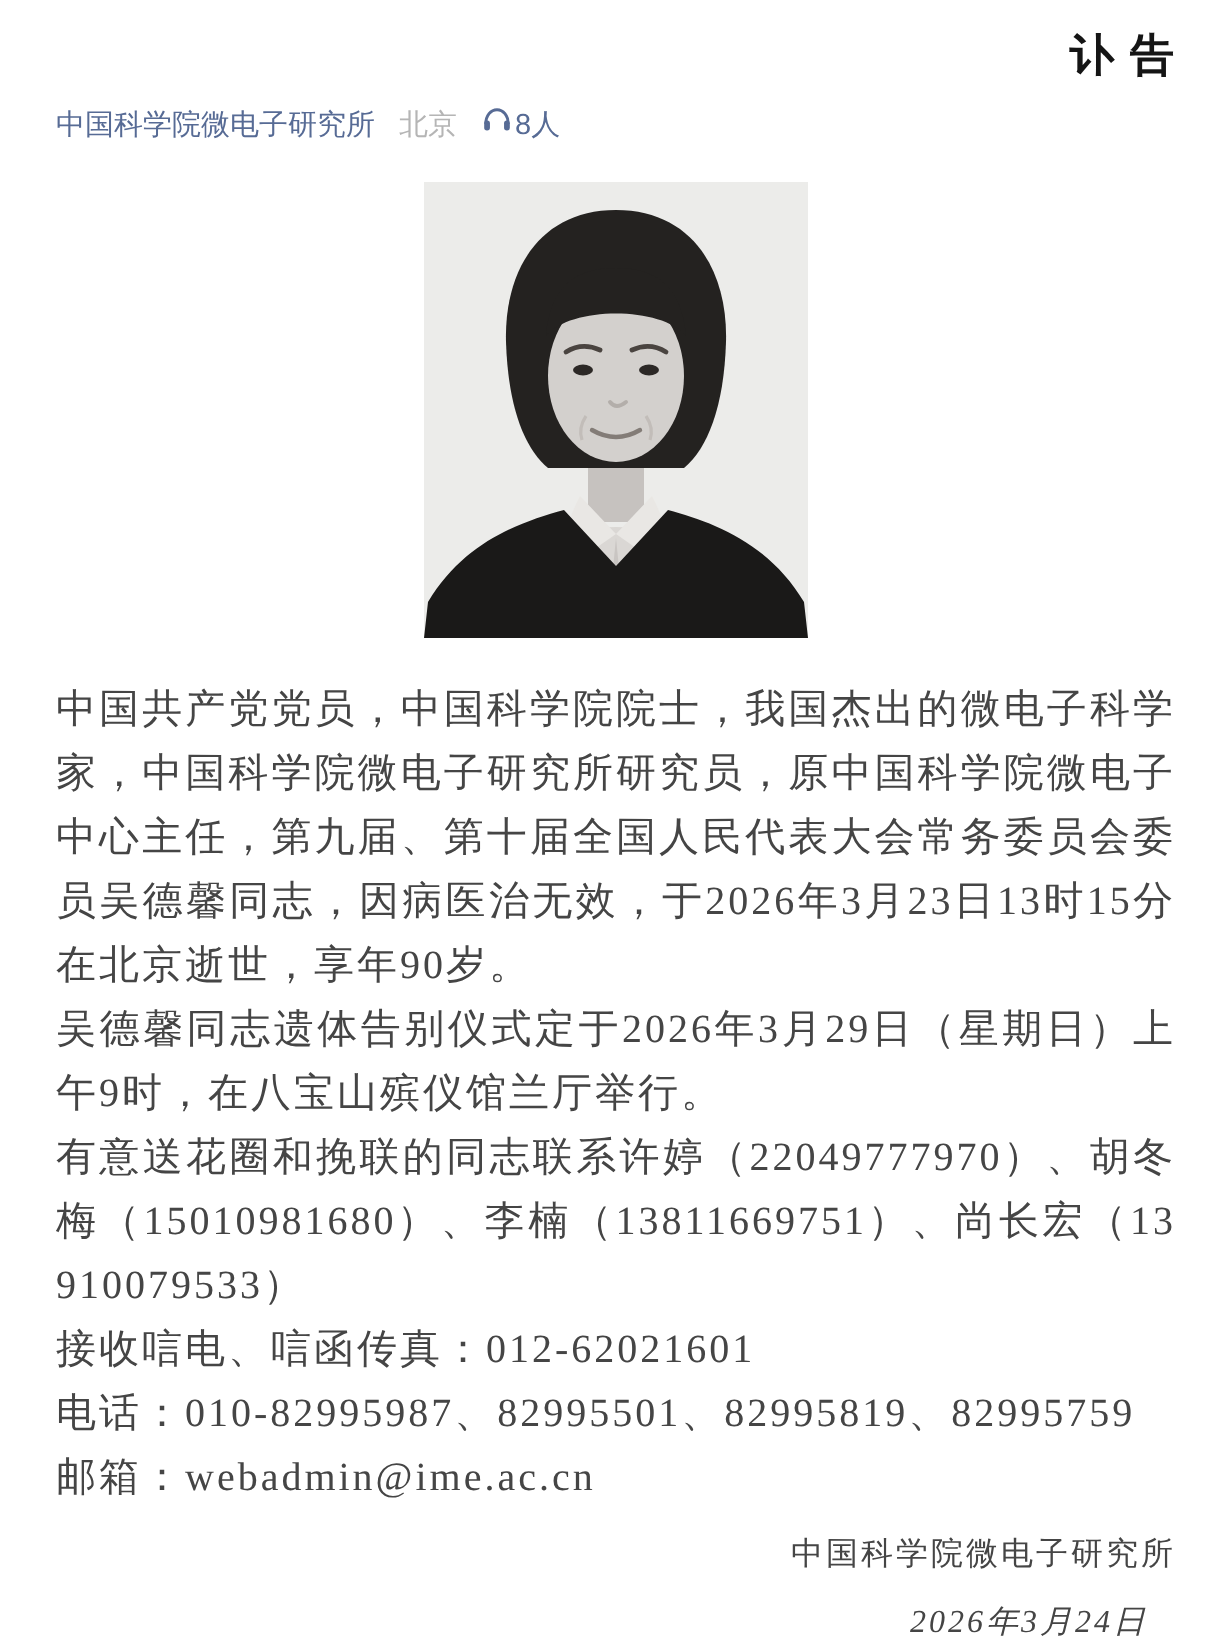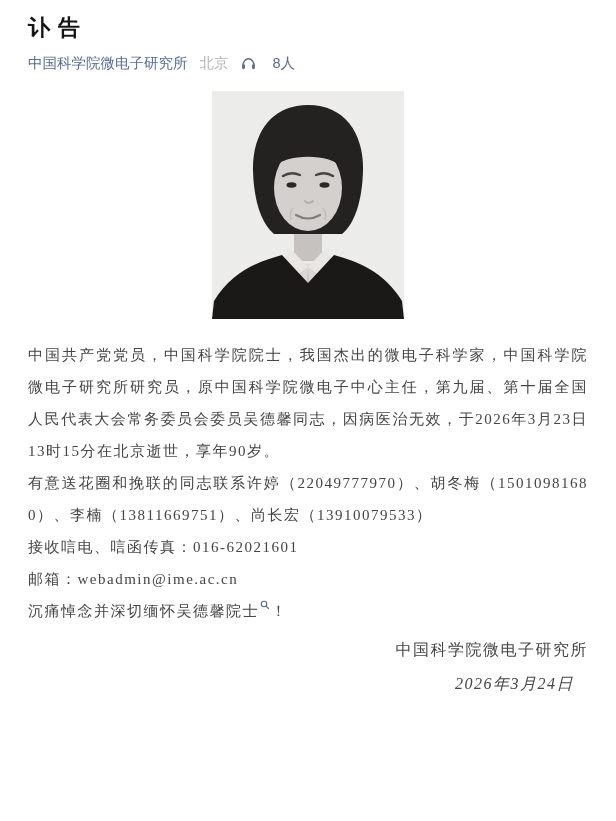--- a/index.html
+++ b/index.html
@@ -12,52 +12,52 @@
     font-family: "Liberation Serif", serif;
   }
   .title {
     margin: 0;
     font-family: "Liberation Sans", sans-serif;
     font-size: 22px;
     font-weight: 700;
     color: #151515;
     letter-spacing: 1px;
     line-height: 28px;
+    text-align: right;
   }
   .byline {
     margin-top: 11px;
     display: flex;
     align-items: center;
     gap: 12px;
     font-family: "Liberation Sans", sans-serif;
     font-size: 14.5px;
     line-height: 20px;
     white-space: nowrap;
   }
   .account { color: #576b95; cursor: pointer; }
   .meta { color: #b5b5b5; }
   .listen {
     color: #576b95;
     display: inline-flex;
-    align-items: center;
-    gap: 17px;
+    gap: 2px;
     cursor: pointer;
   }
   .listen svg { display: block; }
   .photo {
     width: 192px;
     height: 228px;
     margin: 18px auto 0 auto;
     cursor: pointer;
   }
   .photo svg { display: block; width: 100%; height: 100%; }
   .content {
     margin-top: 20px;
     color: #454545;
-    font-size: 15px;
+    font-size: 20px;
   }
   .content p {
     margin: 0;
     line-height: 32px;
     text-align: justify;
     letter-spacing: 1.5px;
     word-break: break-all;
   }
   .sup-search {
     display: inline-block;
@@ -131,27 +131,25 @@
 
       <path d="M81,117 Q77,123 79,129" stroke="#c2bdb9" stroke-width="1.6" fill="none"></path>
       <path d="M111,117 Q115,123 113,129" stroke="#c2bdb9" stroke-width="1.6" fill="none"></path>
 
       <path d="M84,124 Q96,131 108,124" stroke="#837c77" stroke-width="2.2" fill="none" stroke-linecap="round"></path>
     </svg>
   </div>
 
   <div class="content">
     <p>中国共产党党员，中国科学院院士，我国杰出的微电子科学家，中国科学院微电子研究所研究员，原中国科学院微电子中心主任，第九届、第十届全国人民代表大会常务委员会委员吴德馨同志，因病医治无效，于2026年3月23日13时15分在北京逝世，享年90岁。</p>
+    <p>吴德馨同志遗体告别仪式定于2026年3月29日（星期日）上午9时，在八宝山殡仪馆兰厅举行。</p>
     <p>有意送花圈和挽联的同志联系许婷（22049777970）、胡冬梅（15010981680）、李楠（13811669751）、尚长宏（13910079533）</p>
-    <p>接收唁电、唁函传真：016-62021601</p>
+    <p>接收唁电、唁函传真：012-62021601</p>
+    <p>电话：010-82995987、82995501、82995819、82995759</p>
     <p>邮箱：webadmin@ime.ac.cn</p>
-    <p><span>沉痛悼念并深切缅怀吴德馨院士</span><span class="sup-search"><svg width="10" height="10" viewBox="0 0 12 12">
-            <circle cx="4.8" cy="4.8" r="3.3" fill="none" stroke="#576b95" stroke-width="1.4"></circle>
-            <line x1="7.3" y1="7.3" x2="10.5" y2="10.5" stroke="#576b95" stroke-width="1.4"></line>
-          </svg></span><span>！</span></p>
   </div>
 
   <div class="footer">
     <p>中国科学院微电子研究所</p>
     <p class="date">2026年3月24日</p>
   </div>
 
 </div>
 
 </body></html>

